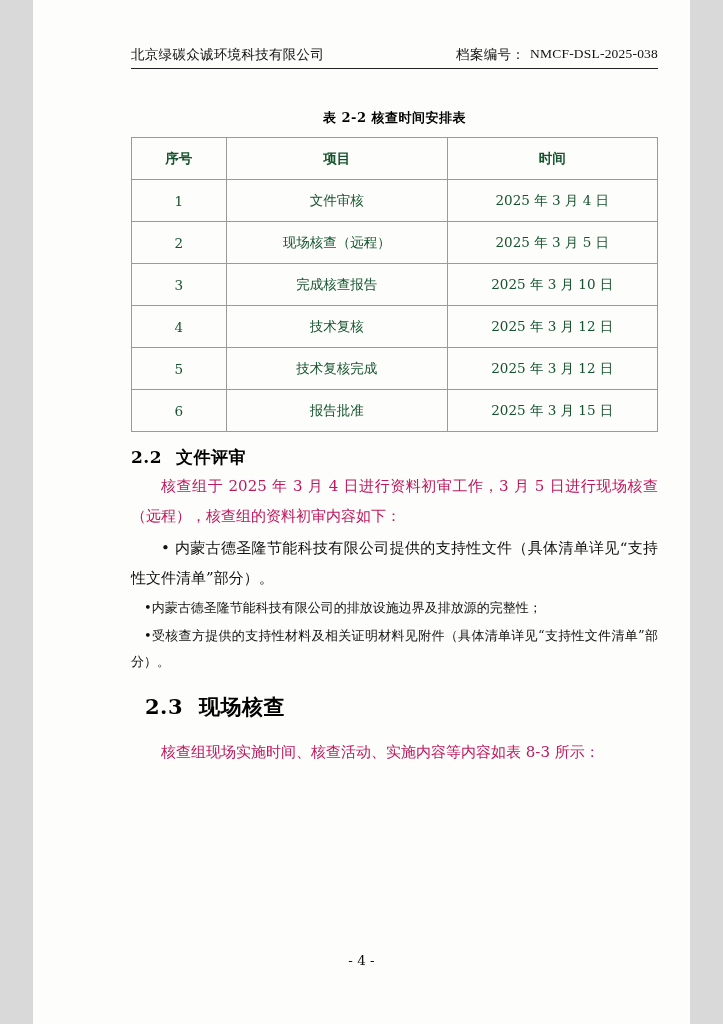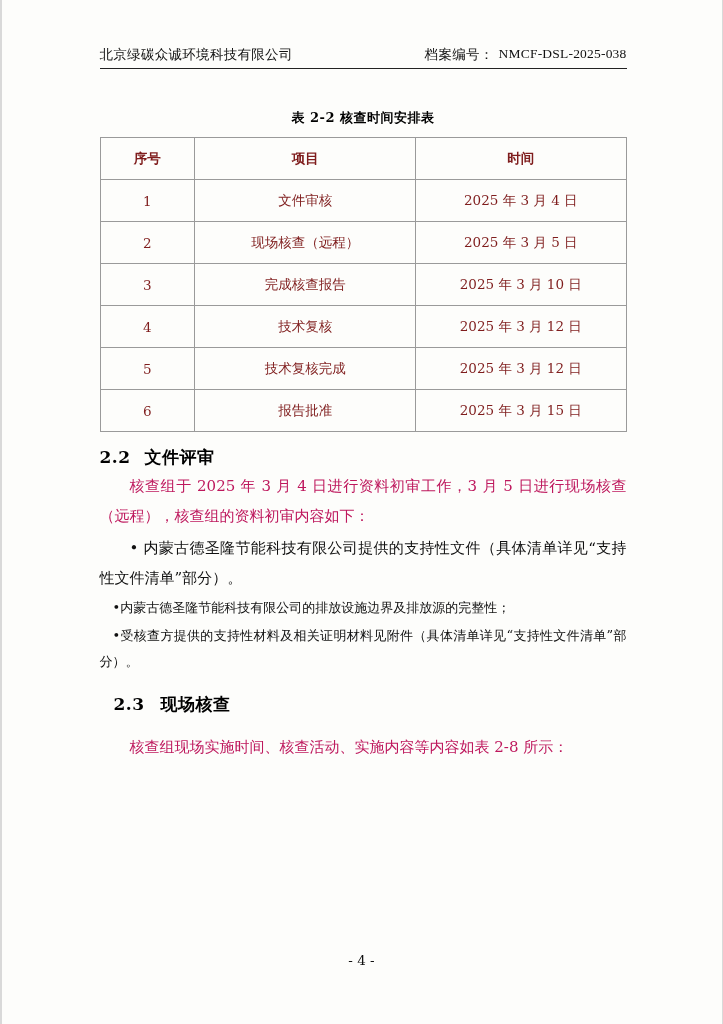--- a/index.html
+++ b/index.html
@@ -5,21 +5,21 @@
   html, body {
     margin: 0;
     padding: 0;
     background: #d9d9d9;
   }
   body {
     font-family: "DejaVu Serif", "Liberation Serif", serif;
   }
   .page {
     position: relative;
-    width: 720px;
+    width: 657px;
     height: 1024px;
     background: #fdfdfb;
     margin: 0 auto;
     overflow: hidden;
   }
   .content {
     position: absolute;
     left: 98px;
     top: 46px;
     width: 527px;
@@ -61,40 +61,40 @@
     width: 100%;
     table-layout: fixed;
   }
   table.sched td, table.sched th {
     border: 1px solid #9a9a9a;
     height: 25px;
     text-align: center;
     vertical-align: middle;
     font-size: 13.5px;
     font-weight: normal;
-    color: #7f1d1d;
+    color: #14532d;
     padding: 8px;
   }
   table.sched th {
     font-weight: bold;
   }
   table.sched col.c1 { width: 18%; }
   table.sched col.c2 { width: 42%; }
   table.sched col.c3 { width: 40%; }
 
   
   h2.sec {
     font-size: 17px;
     font-weight: bold;
     margin: 14px 0 2px 0;
     letter-spacing: 0.5px;
   }
   h2.sec .num { margin-right: 14px; }
   h2.sec2 {
-    font-size: 17px;
+    font-size: 21px;
     font-weight: bold;
     margin: 18px 0 16px 14px;
     letter-spacing: 0.5px;
   }
   h2.sec2 .num { margin-right: 16px; }
 
   p.para {
     font-size: 15px;
     line-height: 2.0;
     margin: 2px 0 2px 0;
@@ -197,18 +197,18 @@
 
     <p class="para">核查组于 2025 年 3 月 4 日进行资料初审工作，3 月 5 日进行现场核查（远程），核查组的资料初审内容如下：</p>
     <p class="bullet">• 内蒙古德圣隆节能科技有限公司提供的支持性文件（具体清单详见“支持性文件清单”部分）。</p>
     <p class="bullet-tight">•内蒙古德圣隆节能科技有限公司的排放设施边界及排放源的完整性；</p>
     <p class="bullet-tight">•受核查方提供的支持性材料及相关证明材料见附件（具体清单详见“支持性文件清单”部分）。</p>
 
     <h2 class="sec2">
       <span class="num">2.3</span><span>现场核查</span>
     </h2>
 
-    <p class="para">核查组现场实施时间、核查活动、实施内容等内容如表 2-8 所示：</p>
+    <p class="para">核查组现场实施时间、核查活动、实施内容等内容如表 8-3 所示：</p>
 
   </div>
 
   <div class="footer-page">- 4 -</div>
 </div>
 
 </body></html>

